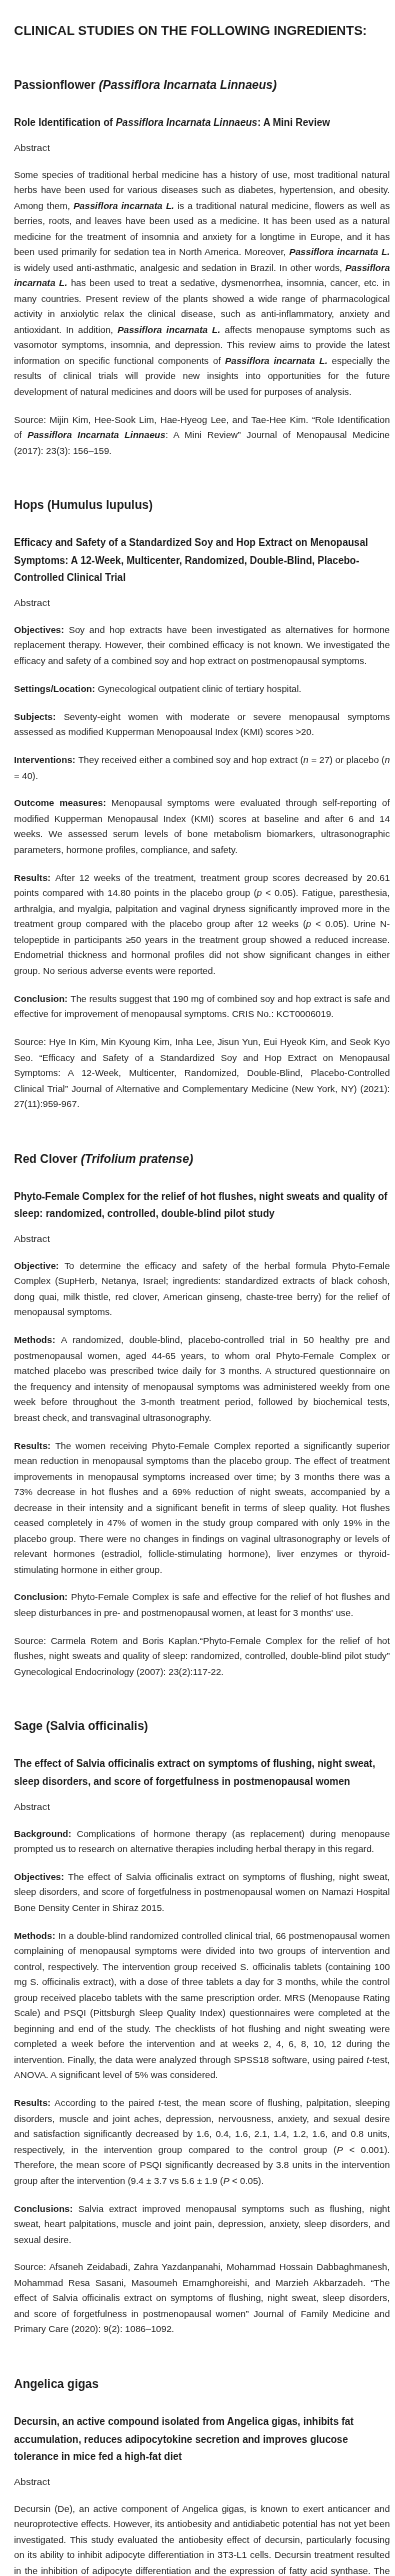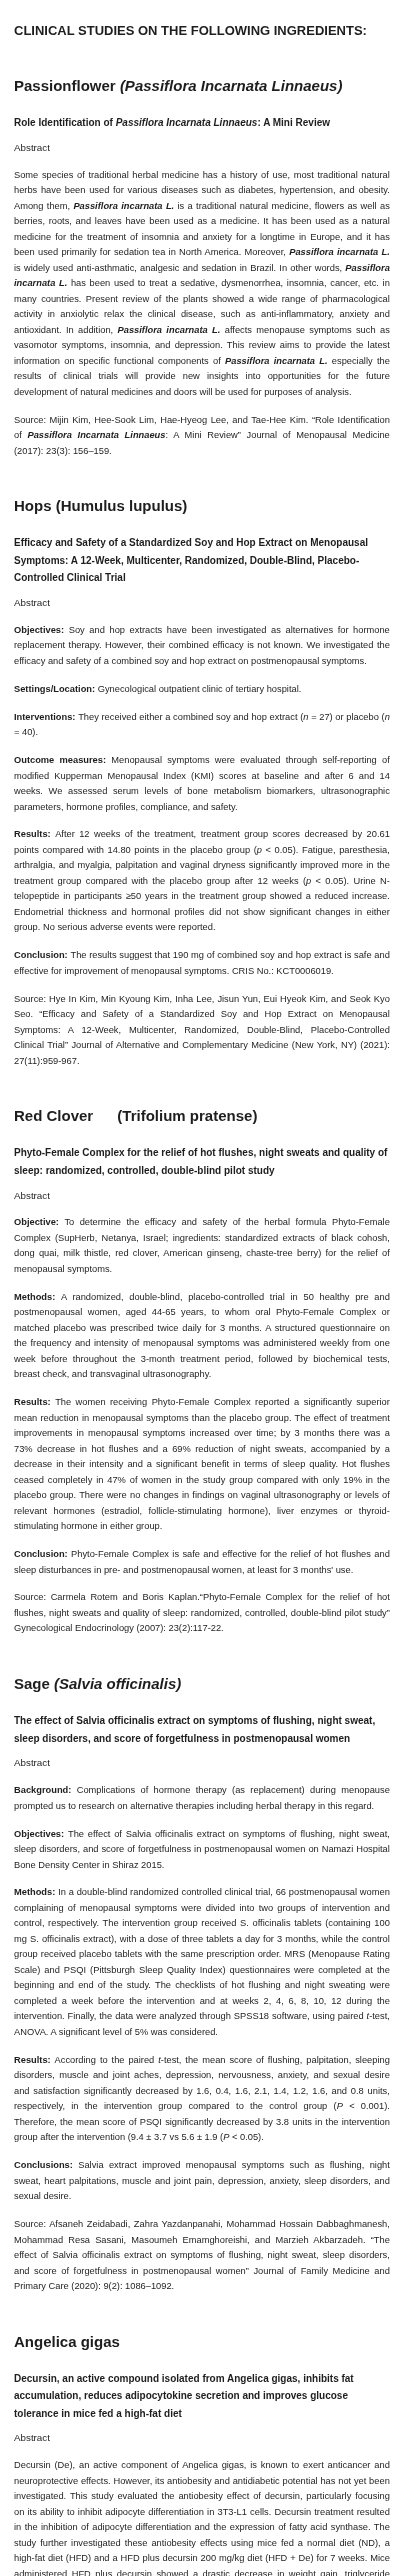--- a/index.html
+++ b/index.html
@@ -13,21 +13,21 @@
     width: 396px;
     padding: 21.6px 6.2px 31px 14px;
   }
   h1.page-title {
     font-size: 13px;
     line-height: 17.5px;
     margin: 0 0 24px 0;
     font-weight: bold;
   }
   h2.section-heading {
-    font-size: 15px;
+    font-size: 12px;
     line-height: 19.6px;
     margin: 37px 0 0 0;
     font-weight: bold;
   }
   h3.study-title {
     font-size: 10px;
     line-height: 17.5px;
     margin: 18.5px 0 0 0;
     font-weight: bold;
   }
@@ -56,34 +56,35 @@
       <h2 class="section-heading"><strong>Passionflower </strong><strong style="font-style: italic;">(Passiflora Incarnata Linnaeus)</strong></h2>
       <h3 class="study-title"><strong>Role Identification of </strong><strong style="font-style: italic;">Passiflora Incarnata Linnaeus</strong><strong>: A Mini Review</strong></h3>
       <h4 class="abstract-label">Abstract</h4>
       <p class="para"><span>Some species of traditional herbal medicine has a history of use, most traditional natural herbs have been used for various diseases such as diabetes, hypertension, and obesity. Among them, </span><strong style="font-style: italic;">Passiflora incarnata L.</strong><span> is a traditional natural medicine, flowers as well as berries, roots, and leaves have been used as a medicine. It has been used as a natural medicine for the treatment of insomnia and anxiety for a longtime in Europe, and it has been used primarily for sedation tea in North America. Moreover, </span><strong style="font-style: italic;">Passiflora incarnata L.</strong><span> is widely used anti-asthmatic, analgesic and sedation in Brazil. In other words, </span><strong style="font-style: italic;">Passiflora incarnata L.</strong><span> has been used to treat a sedative, dysmenorrhea, insomnia, cancer, etc. in many countries. Present review of the plants showed a wide range of pharmacological activity in anxiolytic relax the clinical disease, such as anti-inflammatory, anxiety and antioxidant. In addition, </span><strong style="font-style: italic;">Passiflora incarnata L.</strong><span> affects menopause symptoms such as vasomotor symptoms, insomnia, and depression. This review aims to provide the latest information on specific functional components of </span><strong style="font-style: italic;">Passiflora incarnata L.</strong><span> especially the results of clinical trials will provide new insights into opportunities for the future development of natural medicines and doors will be used for purposes of analysis.</span></p>
       <p class="para"><span>Source: Mijin Kim, Hee-Sook Lim, Hae-Hyeog Lee, and Tae-Hee Kim. “Role Identification of </span><strong style="font-style: italic;">Passiflora Incarnata Linnaeus</strong><span>: A Mini Review” Journal of Menopausal Medicine (2017): 23(3): 156–159.</span></p>
       <h2 class="section-heading"><strong>Hops </strong><strong style=" margin-top: 28px;">(Humulus lupulus)</strong></h2>
       <h3 class="study-title"><strong>Efficacy and Safety of a Standardized Soy and Hop Extract on Menopausal Symptoms: A 12-Week, Multicenter, Randomized, Double-Blind, Placebo-Controlled Clinical Trial</strong></h3>
       <h4 class="abstract-label">Abstract</h4>
       <p class="para"><strong>Objectives: </strong><span>Soy and hop extracts have been investigated as alternatives for hormone replacement therapy. However, their combined efficacy is not known. We investigated the efficacy and safety of a combined soy and hop extract on postmenopausal symptoms.</span></p>
       <p class="para"><strong>Settings/Location: </strong><span>Gynecological outpatient clinic of tertiary hospital.</span></p>
+      <p class="para"><strong>Subjects: </strong><span>Seventy-eight women with moderate or severe menopausal symptoms assessed as modified Kupperman Menopoausal Index (KMI) scores &gt;20.</span></p>
       <p class="para"><strong>Interventions: </strong><span>They received either a combined soy and hop extract (</span><em>n</em><span> = 27) or placebo (</span><em>n</em><span> = 40).</span></p>
       <p class="para"><strong>Outcome measures: </strong><span>Menopausal symptoms were evaluated through self-reporting of modified Kupperman Menopausal Index (KMI) scores at baseline and after 6 and 14 weeks. We assessed serum levels of bone metabolism biomarkers, ultrasonographic parameters, hormone profiles, compliance, and safety.</span></p>
       <p class="para"><strong>Results: </strong><span>After 12 weeks of the treatment, treatment group scores decreased by 20.61 points compared with 14.80 points in the placebo group (</span><em>p</em><span> &lt; 0.05). Fatigue, paresthesia, arthralgia, and myalgia, palpitation and vaginal dryness significantly improved more in the treatment group compared with the placebo group after 12 weeks (</span><em>p</em><span> &lt; 0.05). Urine N-telopeptide in participants ≥50 years in the treatment group showed a reduced increase. Endometrial thickness and hormonal profiles did not show significant changes in either group. No serious adverse events were reported.</span></p>
       <p class="para"><strong>Conclusion: </strong><span>The results suggest that 190 mg of combined soy and hop extract is safe and effective for improvement of menopausal symptoms. CRIS No.: KCT0006019.</span></p>
       <p class="para"><span>Source: Hye In Kim, Min Kyoung Kim, Inha Lee, Jisun Yun, Eui Hyeok Kim, and Seok Kyo Seo. “Efficacy and Safety of a Standardized Soy and Hop Extract on Menopausal Symptoms: A 12-Week, Multicenter, Randomized, Double-Blind, Placebo-Controlled Clinical Trial” Journal of Alternative and Complementary Medicine (New York, NY) (2021): 27(11):959-967.</span></p>
-      <h2 class="section-heading"><strong>Red Clover </strong><strong style=" margin-left: 20px;">(Trifolium pratense)</strong></h2>
+      <h2 class="section-heading"><strong>Red Clover </strong><strong style="font-style: italic;">(Trifolium pratense)</strong></h2>
       <h3 class="study-title"><strong>Phyto-Female Complex for the relief of hot flushes, night sweats and quality of sleep: randomized, controlled, double-blind pilot study</strong></h3>
       <h4 class="abstract-label">Abstract</h4>
       <p class="para"><strong>Objective: </strong><span>To determine the efficacy and safety of the herbal formula Phyto-Female Complex (SupHerb, Netanya, Israel; ingredients: standardized extracts of black cohosh, dong quai, milk thistle, red clover, American ginseng, chaste-tree berry) for the relief of menopausal symptoms.</span></p>
       <p class="para"><strong>Methods: </strong><span>A randomized, double-blind, placebo-controlled trial in 50 healthy pre and postmenopausal women, aged 44-65 years, to whom oral Phyto-Female Complex or matched placebo was prescribed twice daily for 3 months. A structured questionnaire on the frequency and intensity of menopausal symptoms was administered weekly from one week before throughout the 3-month treatment period, followed by biochemical tests, breast check, and transvaginal ultrasonography.</span></p>
       <p class="para"><strong>Results: </strong><span>The women receiving Phyto-Female Complex reported a significantly superior mean reduction in menopausal symptoms than the placebo group. The effect of treatment improvements in menopausal symptoms increased over time; by 3 months there was a 73% decrease in hot flushes and a 69% reduction of night sweats, accompanied by a decrease in their intensity and a significant benefit in terms of sleep quality. Hot flushes ceased completely in 47% of women in the study group compared with only 19% in the placebo group. There were no changes in findings on vaginal ultrasonography or levels of relevant hormones (estradiol, follicle-stimulating hormone), liver enzymes or thyroid-stimulating hormone in either group.</span></p>
       <p class="para"><strong>Conclusion: </strong><span>Phyto-Female Complex is safe and effective for the relief of hot flushes and sleep disturbances in pre- and postmenopausal women, at least for 3 months' use.</span></p>
       <p class="para"><span>Source: Carmela Rotem and Boris Kaplan.“Phyto-Female Complex for the relief of hot flushes, night sweats and quality of sleep: randomized, controlled, double-blind pilot study” Gynecological Endocrinology (2007): 23(2):117-22.</span></p>
-      <h2 class="section-heading"><strong>Sage </strong><strong style="font-style: italic;">(Salvia officinalis)</strong></h2>
+      <h2 class="section-heading"><strong>Sage </strong><strong style="">(Salvia officinalis)</strong></h2>
       <h3 class="study-title"><strong>The effect of Salvia officinalis extract on symptoms of flushing, night sweat, sleep disorders, and score of forgetfulness in postmenopausal women</strong></h3>
       <h4 class="abstract-label">Abstract</h4>
       <p class="para"><strong>Background: </strong><span>Complications of hormone therapy (as replacement) during menopause prompted us to research on alternative therapies including herbal therapy in this regard.</span></p>
       <p class="para"><strong>Objectives: </strong><span>The effect of Salvia officinalis extract on symptoms of flushing, night sweat, sleep disorders, and score of forgetfulness in postmenopausal women on Namazi Hospital Bone Density Center in Shiraz 2015.</span></p>
       <p class="para"><strong>Methods: </strong><span>In a double-blind randomized controlled clinical trial, 66 postmenopausal women complaining of menopausal symptoms were divided into two groups of intervention and control, respectively. The intervention group received S. officinalis tablets (containing 100 mg S. officinalis extract), with a dose of three tablets a day for 3 months, while the control group received placebo tablets with the same prescription order. MRS (Menopause Rating Scale) and PSQI (Pittsburgh Sleep Quality Index) questionnaires were completed at the beginning and end of the study. The checklists of hot flushing and night sweating were completed a week before the intervention and at weeks 2, 4, 6, 8, 10, 12 during the intervention. Finally, the data were analyzed through SPSS18 software, using paired </span><em>t</em><span>-test, ANOVA. A significant level of 5% was considered.</span></p>
       <p class="para"><strong>Results: </strong><span>According to the paired </span><em>t</em><span>-test, the mean score of flushing, palpitation, sleeping disorders, muscle and joint aches, depression, nervousness, anxiety, and sexual desire and satisfaction significantly decreased by 1.6, 0.4, 1.6, 2.1, 1.4, 1.2, 1.6, and 0.8 units, respectively, in the intervention group compared to the control group (</span><em>P</em><span> &lt; 0.001). Therefore, the mean score of PSQI significantly decreased by 3.8 units in the intervention group after the intervention (9.4 ± 3.7 vs 5.6 ± 1.9 (</span><em>P</em><span> &lt; 0.05).</span></p>
       <p class="para"><strong>Conclusions: </strong><span>Salvia extract improved menopausal symptoms such as flushing, night sweat, heart palpitations, muscle and joint pain, depression, anxiety, sleep disorders, and sexual desire.</span></p>
       <p class="para"><span>Source: Afsaneh Zeidabadi, Zahra Yazdanpanahi, Mohammad Hossain Dabbaghmanesh, Mohammad Resa Sasani, Masoumeh Emamghoreishi, and Marzieh Akbarzadeh. “The effect of Salvia officinalis extract on symptoms of flushing, night sweat, sleep disorders, and score of forgetfulness in postmenopausal women” Journal of Family Medicine and Primary Care (2020): 9(2): 1086–1092.</span></p>
       <h2 class="section-heading"><strong>Angelica gigas</strong></h2>
       <h3 class="study-title"><strong>Decursin, an active compound isolated from Angelica gigas, inhibits fat accumulation, reduces adipocytokine secretion and improves glucose tolerance in mice fed a high-fat diet</strong></h3>

